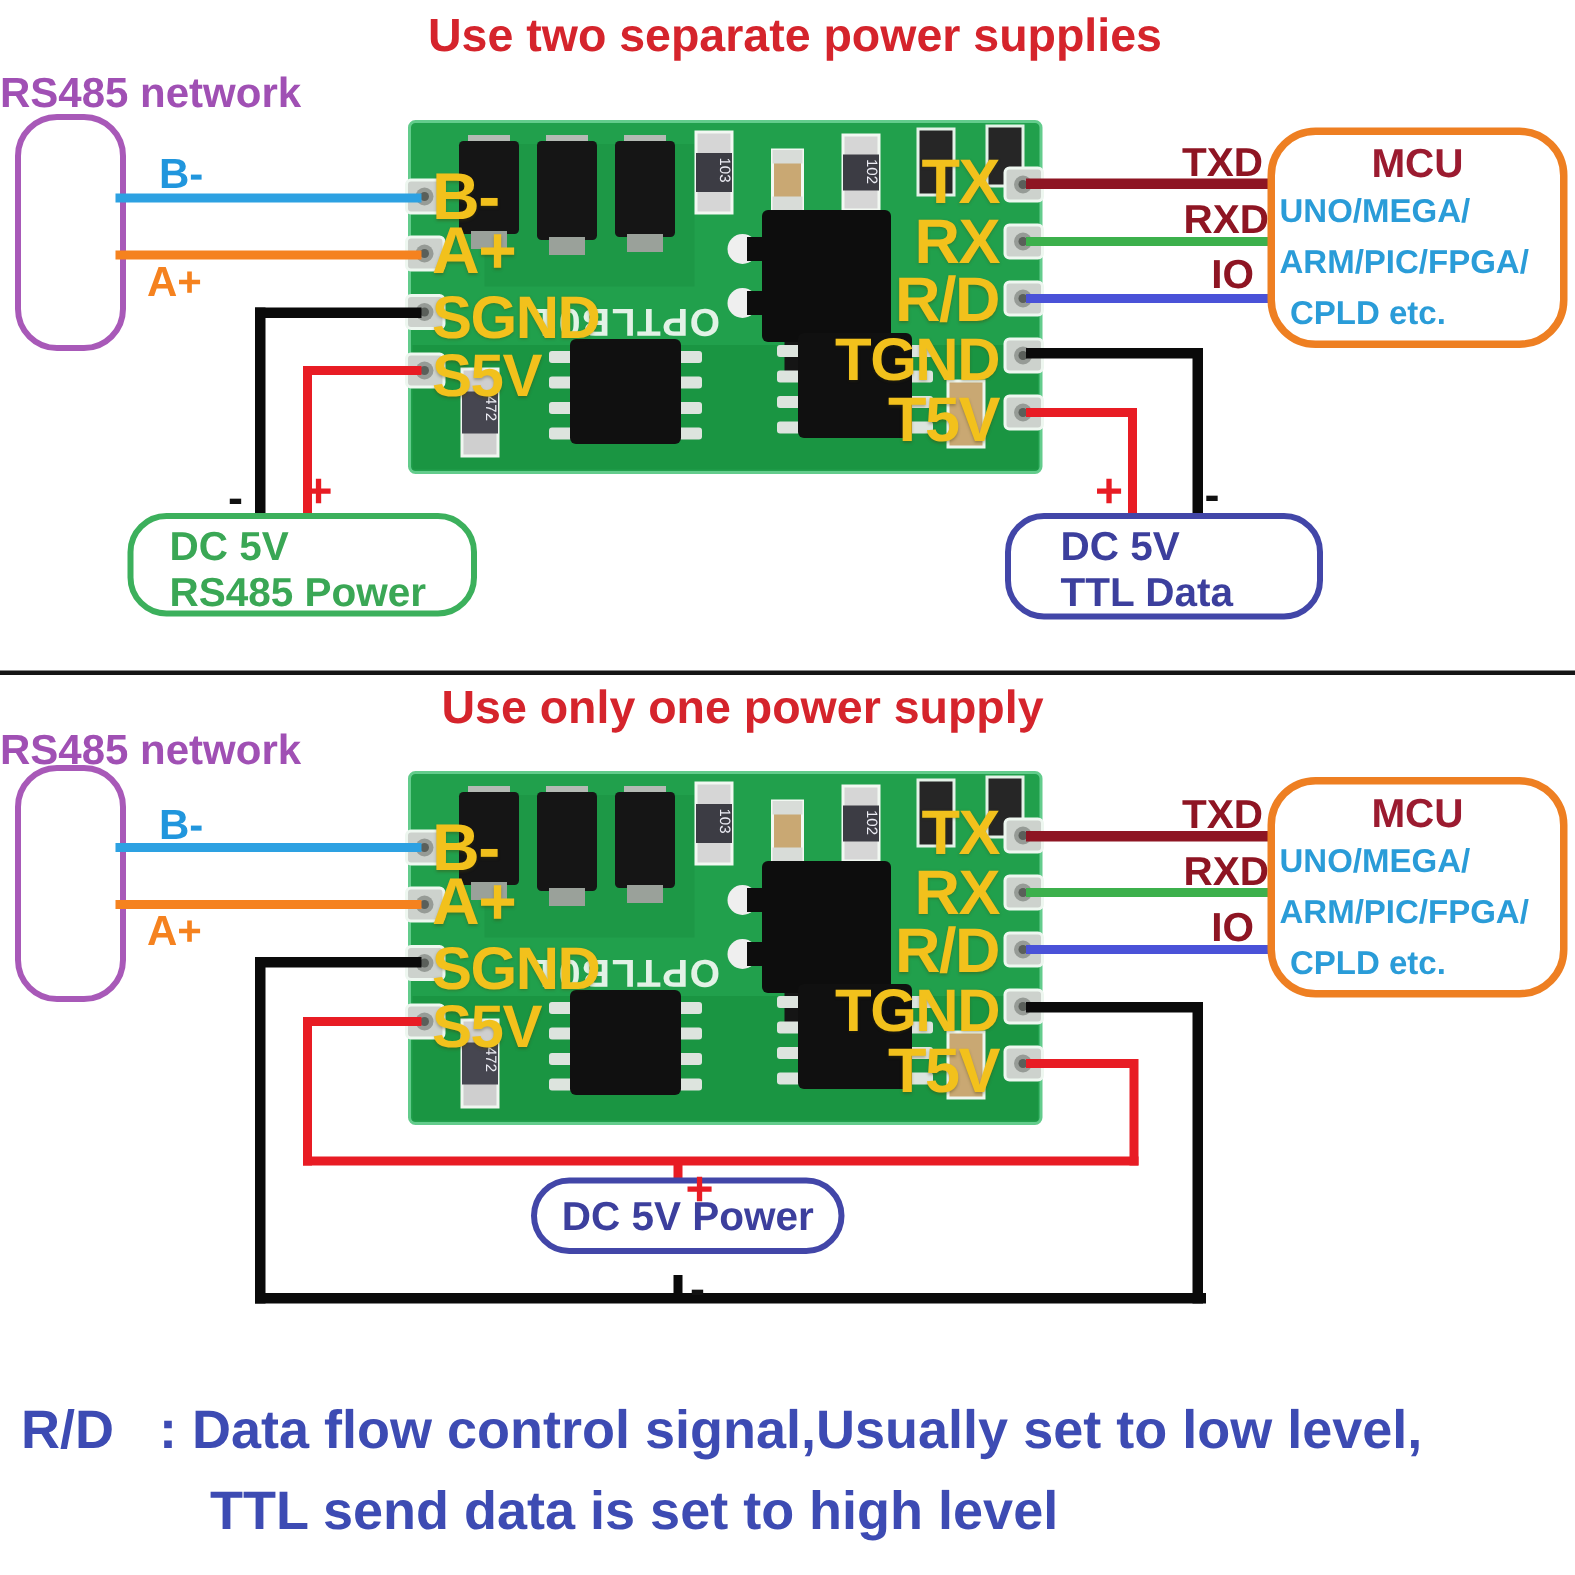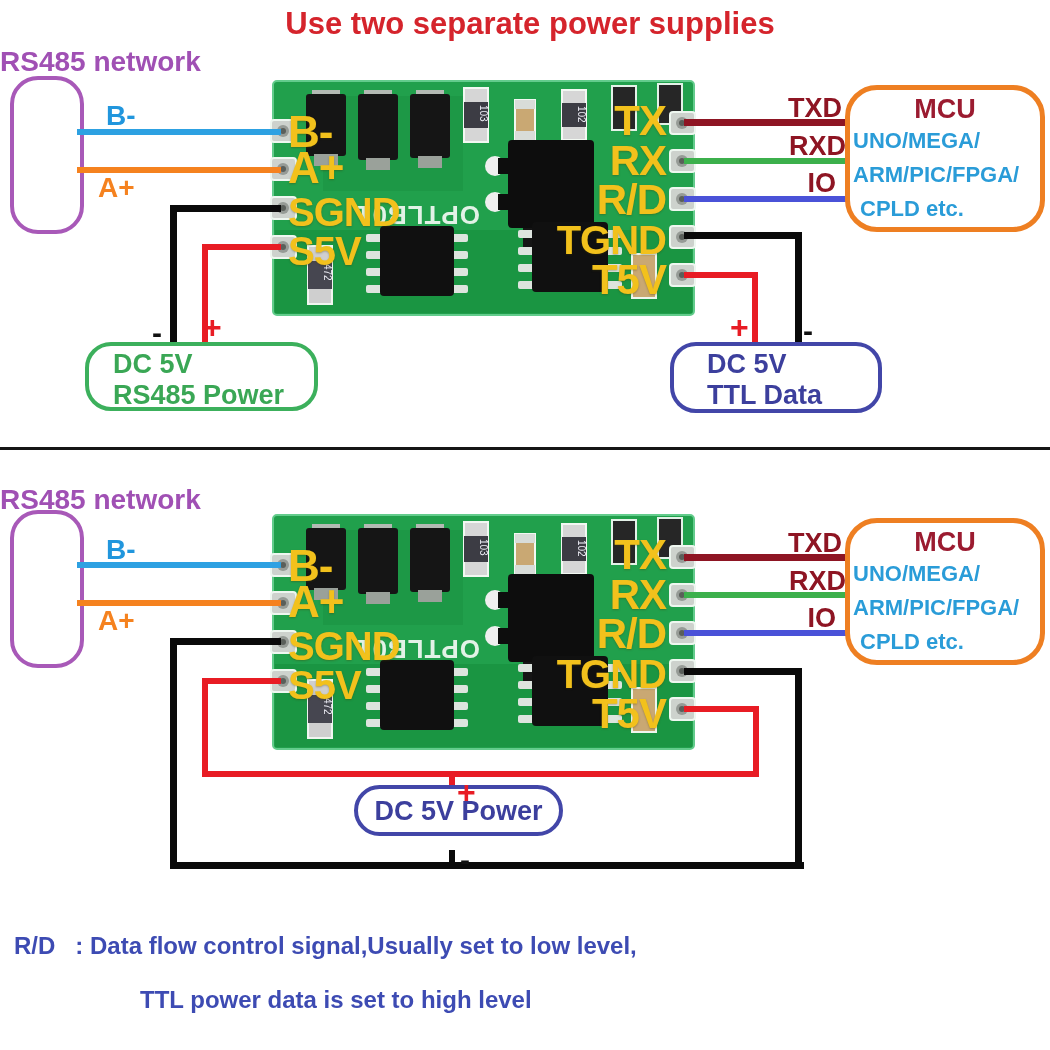--- a/index.html
+++ b/index.html
@@ -23,21 +23,21 @@
   .mcu .t{text-align:center;font-weight:bold;font-size:27px;color:#9b1b30;margin-top:4px;line-height:30px;}
   .mcu .c{font-weight:bold;font-size:22px;color:#2a9cd8;padding-left:3px;line-height:34px;white-space:nowrap;}
   .mcu .c3{padding-left:10px;}
   .sign{position:absolute;font-weight:bold;font-size:30px;line-height:1;z-index:8;}
   .pbox{position:absolute;border-radius:26px;background:#fff;box-sizing:border-box;z-index:6;}
   .gbox{border:4px solid #3cb05c;color:#3aa755;}
   .nbox{border:4px solid #4246a8;color:#3c3f9d;}
   .pbox .l{font-weight:bold;font-size:27px;line-height:31px;white-space:nowrap;}
   .pbox.center{text-align:center;padding-top:7px;}
   .divider{position:absolute;left:0;width:1050px;height:3px;background:#151515;z-index:1;}
-  .footer{position:absolute;font-weight:bold;font-size:24px;color:#3d4bb3;white-space:pre;line-height:1.15;}
+  .footer{position:absolute;font-weight:bold;font-size:36px;color:#3d4bb3;white-space:pre;line-height:1.15;}
 </style>
 </head>
 <body>
 
 <svg width="0" height="0" style="position:absolute" aria-hidden="true">
   <symbol id="pcb-art" viewBox="0 0 430 240">
     <rect x="5" y="3" width="421" height="234" rx="4" fill="#21a04c" stroke="#63cc8c" stroke-width="2"></rect>
     <rect x="7" y="152" width="417" height="83" fill="#178f3e" opacity="0.65"></rect>
     <rect x="55" y="18" width="140" height="95" fill="#1b9342" opacity="0.6"></rect>
 
@@ -193,20 +193,21 @@
     <div class="l">DC 5V</div>
     <div class="l">RS485 Power</div>
   </div>
   <div class="pbox nbox" style="left:670px;top:342px;width:212px;height:71px;padding:3px 0 0 33px">
     <div class="l">DC 5V</div>
     <div class="l">TTL Data</div>
   </div>
 
   <div class="divider" style="top:447px"></div>
 
+  <div class="title" style="top:454px;left:0;width:990px">Use only one power supply</div>
   <div class="netlabel" style="top:484px">RS485 network</div>
   <div class="netbox" style="top:510px"></div>
 
   <div class="wire" style="left:77px;top:562px;width:204px;height:6px;background:#2da1e2"></div>
   <div class="wire" style="left:77px;top:600px;width:204px;height:6px;background:#f5821f"></div>
   <span class="wlabel" style="left:106px;top:536px;color:#2196dd">B-</span>
   <span class="wlabel" style="left:98px;top:607px;color:#f5821f">A+</span>
 
   <div class="wire" style="left:170px;top:638px;width:111px;height:7px;background:#0a0a0a"></div>
   <div class="wire" style="left:170px;top:638px;width:7px;height:231px;background:#0a0a0a"></div>
@@ -254,15 +255,15 @@
   </div>
 
   <span class="sign" style="left:457px;top:776px;color:#e81c24;font-size:32px">+</span>
   <span class="sign" style="left:460px;top:845px;color:#111">-</span>
 
   <div class="pbox nbox center" style="left:354px;top:785px;width:209px;height:51px">
     <div class="l">DC 5V Power</div>
   </div>
 
   <div class="footer" style="left:14px;top:932px">R/D   : Data flow control signal,Usually set to low level,</div>
-  <div class="footer" style="left:140px;top:986px">TTL power data is set to high level</div>
+  <div class="footer" style="left:140px;top:986px">TTL send data is set to high level</div>
 
 </div>
 
 </body></html>

